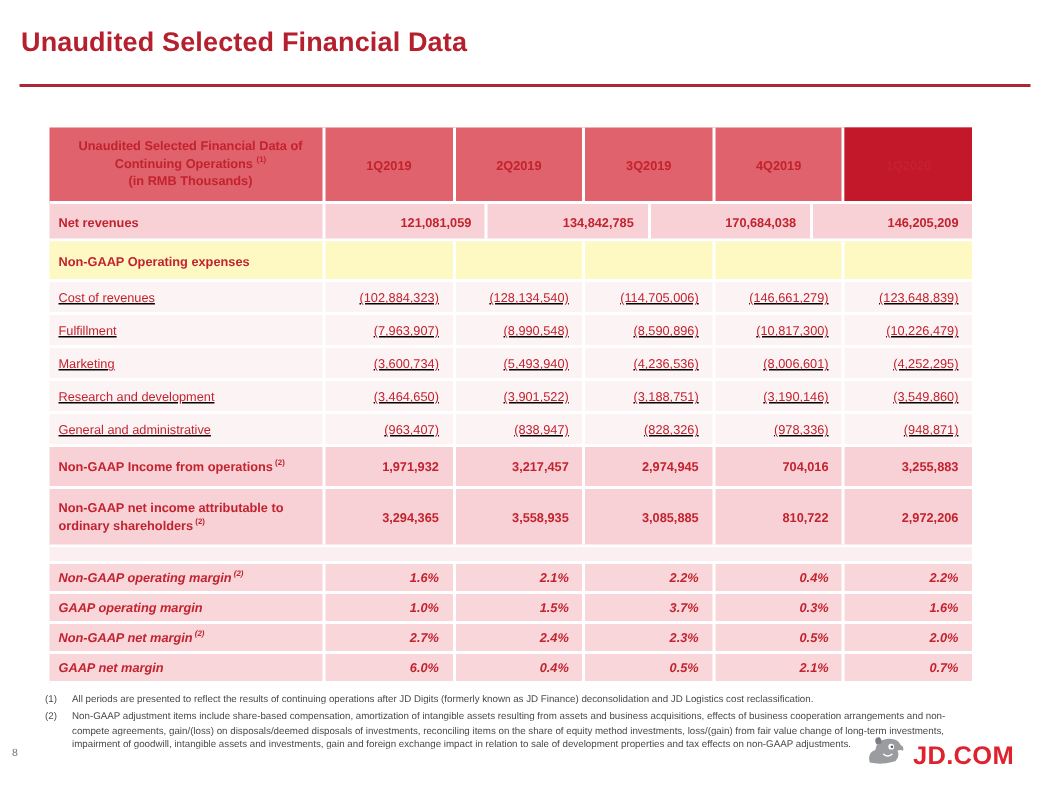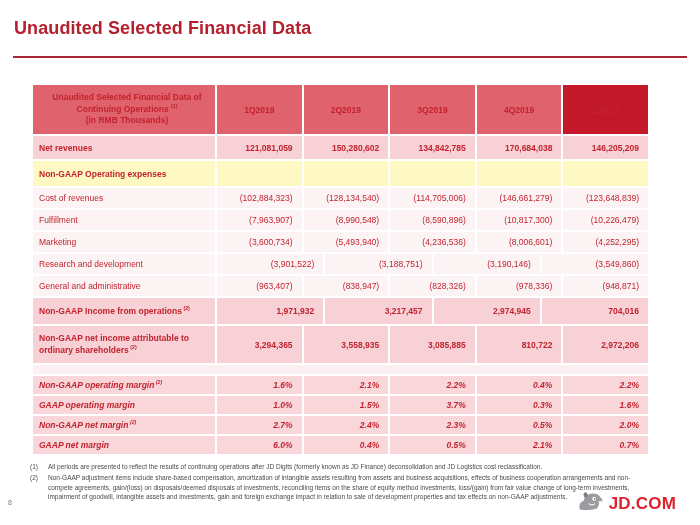--- a/index.html
+++ b/index.html
@@ -41,21 +41,21 @@
   .r-strong .cell { font-weight: bold; }
   .r-strong-mid { height: 28px; background: #F7D1D6; }
   .r-strong-mid .cell { font-weight: bold; }
   .r-strong-tall { height: 39px; background: #F7D1D6; }
   .r-strong-tall .cell { font-weight: bold; }
   .r-strong-tall .label { line-height: 1.35; }
 
   .r-section { height: 27px; background: #fef9c3; }
   .r-section .cell { font-weight: bold; }
 
-  .r-normal { height: 22px; background: #FCF3F4; }
+  .r-normal { height: 22px; background: #FCF3F4; text-decoration: underline; }
 
   .r-spacer { height: 11px; background: #FBEFF1; }
 
   .r-margin { height: 20px; background: #F8D6DA; }
   .r-margin .cell { font-weight: bold; font-style: italic; }
 
   sup { font-size: 0.62em; vertical-align: super; line-height: 0; }
 
   
   .footnotes {
@@ -98,21 +98,20 @@
     <div class="cell val">3Q2019</div>
     <div class="cell val">4Q2019</div>
     <div class="cell val last">1Q2020</div>
   </div>
 
 <div class="row r-strong">
       <div class="cell label">
         <span>Net revenues</span>
       </div>
       <div class="cell val">121,081,059</div>
-      <div class="cell val">150,280,602</div>
       <div class="cell val">134,842,785</div>
       <div class="cell val">170,684,038</div>
       <div class="cell val">146,205,209</div>
     </div>
     <div class="row r-section">
       <div class="cell label">
         <span>Non-GAAP Operating expenses</span>
       </div>
       <div class="cell val"></div>
       <div class="cell val"></div>
@@ -147,20 +146,21 @@
       <div class="cell val">(3,600,734)</div>
       <div class="cell val">(5,493,940)</div>
       <div class="cell val">(4,236,536)</div>
       <div class="cell val">(8,006,601)</div>
       <div class="cell val">(4,252,295)</div>
     </div>
     <div class="row r-normal">
       <div class="cell label">
         <span>Research and development</span>
       </div>
+      <div class="cell val">(3,464,650)</div>
       <div class="cell val">(3,901,522)</div>
       <div class="cell val">(3,188,751)</div>
       <div class="cell val">(3,190,146)</div>
       <div class="cell val">(3,549,860)</div>
     </div>
     <div class="row r-normal">
       <div class="cell label">
         <span>General and administrative</span>
       </div>
       <div class="cell val">(963,407)</div>
@@ -170,20 +170,21 @@
       <div class="cell val">(948,871)</div>
     </div>
     <div class="row r-strong-mid">
       <div class="cell label">
         <span>Non-GAAP Income from operations<sup>&nbsp;(2)</sup></span>
       </div>
       <div class="cell val">1,971,932</div>
       <div class="cell val">3,217,457</div>
       <div class="cell val">2,974,945</div>
       <div class="cell val">704,016</div>
+      <div class="cell val">3,255,883</div>
     </div>
     <div class="row r-strong-tall">
       <div class="cell label">
         <span>Non-GAAP net income attributable to ordinary shareholders<sup>&nbsp;(2)</sup></span>
       </div>
       <div class="cell val">3,294,365</div>
       <div class="cell val">3,558,935</div>
       <div class="cell val">3,085,885</div>
       <div class="cell val">810,722</div>
       <div class="cell val">2,972,206</div>

